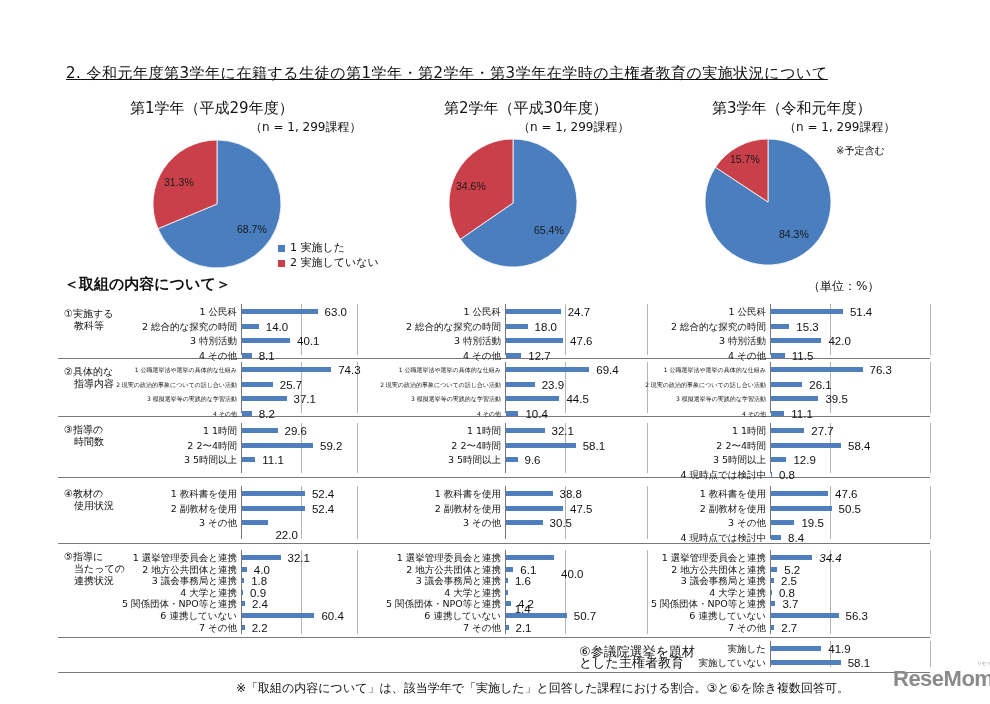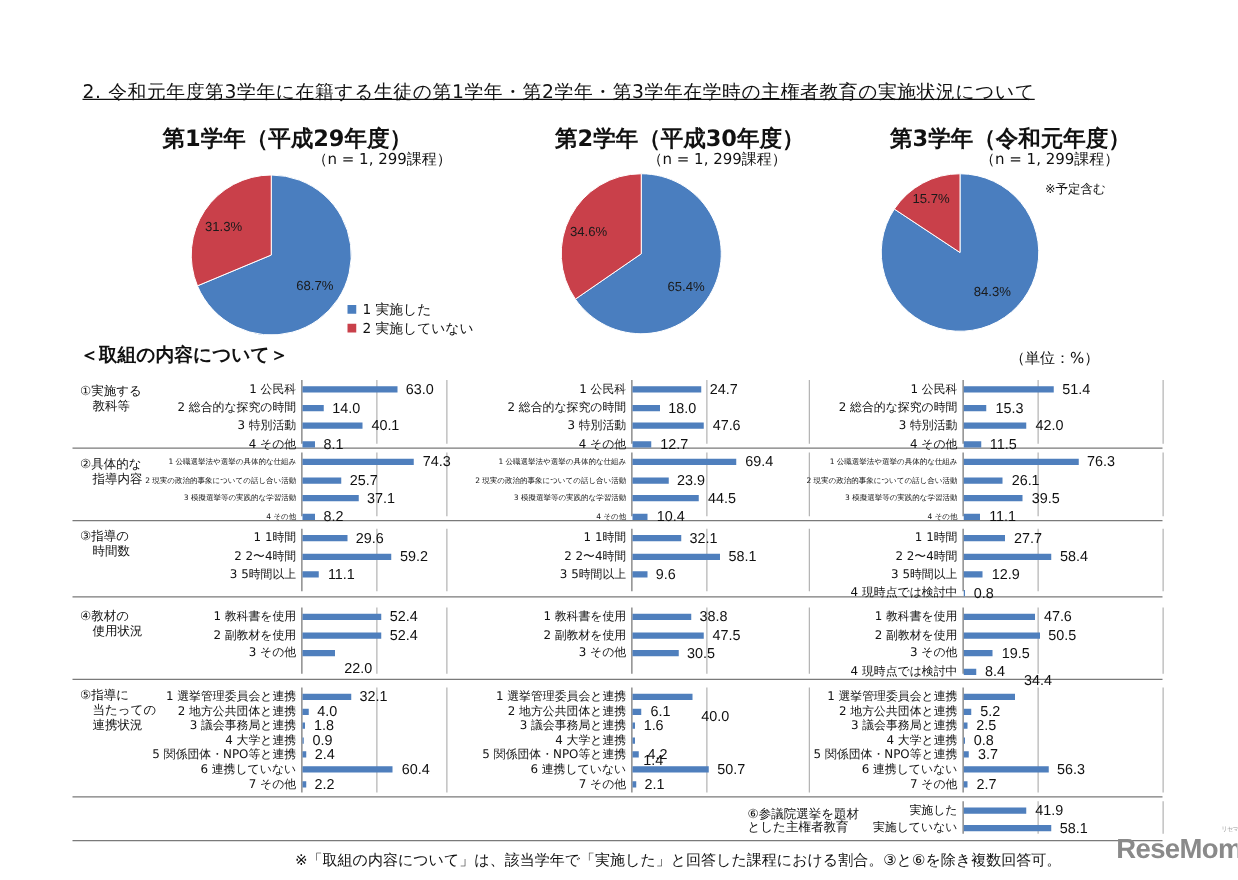--- a/index.html
+++ b/index.html
@@ -1,20 +1,20 @@
 <!DOCTYPE html>
 <html><head>
 <meta charset="utf-8">
 <style>
   html, body { margin:0; padding:0; background:#fff; }
   body { width:990px; height:704px; position:relative; overflow:hidden;
          font-family:"DejaVu Sans", sans-serif; color:#111; }
   .abs { position:absolute; }
   .title { left:66px; top:64px; font-size:15px; text-decoration:underline; letter-spacing:0.5px; white-space:nowrap; }
-  .year-title { font-size:18px; font-weight:bold; white-space:nowrap; }
+  .year-title { font-size:15px; font-weight:normal; white-space:nowrap; }
   .ncount { font-size:12px; white-space:nowrap; }
   .note-small { font-size:10px; white-space:nowrap; }
   .pie-label { font-size:10.5px; font-family:"Liberation Sans", sans-serif; color:#1a1a1a; }
   .legend { font-size:11px; line-height:15px; white-space:nowrap; }
   .legend .sw { display:inline-block; width:7px; height:7px; margin-right:5px; vertical-align:middle; }
   .section-head { left:64px; top:275px; font-size:15px; font-weight:bold; white-space:nowrap; }
   .unit { left:808px; top:278px; font-size:12px; white-space:nowrap; }
   .hline { position:absolute; height:1px; background:#7a7a7a; }
   .vline { position:absolute; width:1px; background:#b5b5b5; }
   .sec-label { font-size:10px; line-height:12px; white-space:nowrap; }
@@ -97,21 +97,21 @@
   </div>
 <div class="abs sec-label" style="left:64px;top:488px;">
     <div>④教材の</div>
     <div>　使用状況</div>
   </div>
 <div class="abs sec-label" style="left:64px;top:551px;">
     <div>⑤指導に</div>
     <div>　当たっての</div>
     <div>　連携状況</div>
   </div>
-<div class="abs sec-label" style="left:598px;top:646px;font-size:10px;line-height:11px;">
+<div class="abs sec-label" style="left:579px;top:646px;font-size:13px;line-height:11px;">
     <div>⑥参議院選挙を題材</div>
     <div>とした主権者教育</div>
   </div>
 
 <div id="bars">
     <div class="axis" style="left: 241px; top: 304px; height: 51px;"></div>
     <div class="vline" style="left: 301px; top: 304px; height: 51px;"></div>
     <div class="vline" style="left: 357px; top: 304px; height: 51px;"></div>
     <div class="row" style="left: 41px; top: 305px; width: 196px;">
       <span class="lab">1  公民科</span>
@@ -442,21 +442,21 @@
     </div>
     <div class="bar" style="left: 506px; top: 624.6px; width: 2.52px;"></div>
     <span class="val" style="left: 515.52px; top: 621.6px;">2.1</span>
     <div class="axis" style="left: 770px; top: 550px; height: 84px;"></div>
     <div class="vline" style="left: 830px; top: 550px; height: 84px;"></div>
     <div class="vline" style="left: 930px; top: 550px; height: 84px;"></div>
     <div class="row" style="left: 570px; top: 551px; width: 196px;">
       <span class="lab">1  選挙管理委員会と連携</span>
     </div>
     <div class="bar" style="left: 771px; top: 555px; width: 41.28px;"></div>
-    <span class="val" style="left: 819.28px; top: 539px;">34.4</span>
+    <span class="val" style="left: 819.28px; top: 552px; font-style: italic;">34.4</span>
     <div class="row" style="left: 570px; top: 562.6px; width: 196px;">
       <span class="lab">2  地方公共団体と連携</span>
     </div>
     <div class="bar" style="left: 771px; top: 566.6px; width: 6.24px;"></div>
     <span class="val" style="left: 784.24px; top: 563.6px;">5.2</span>
     <div class="row" style="left: 570px; top: 574.2px; width: 196px;">
       <span class="lab">3  議会事務局と連携</span>
     </div>
     <div class="bar" style="left: 771px; top: 578.2px; width: 3px;"></div>
     <span class="val" style="left: 781px; top: 575.2px;">2.5</span>

